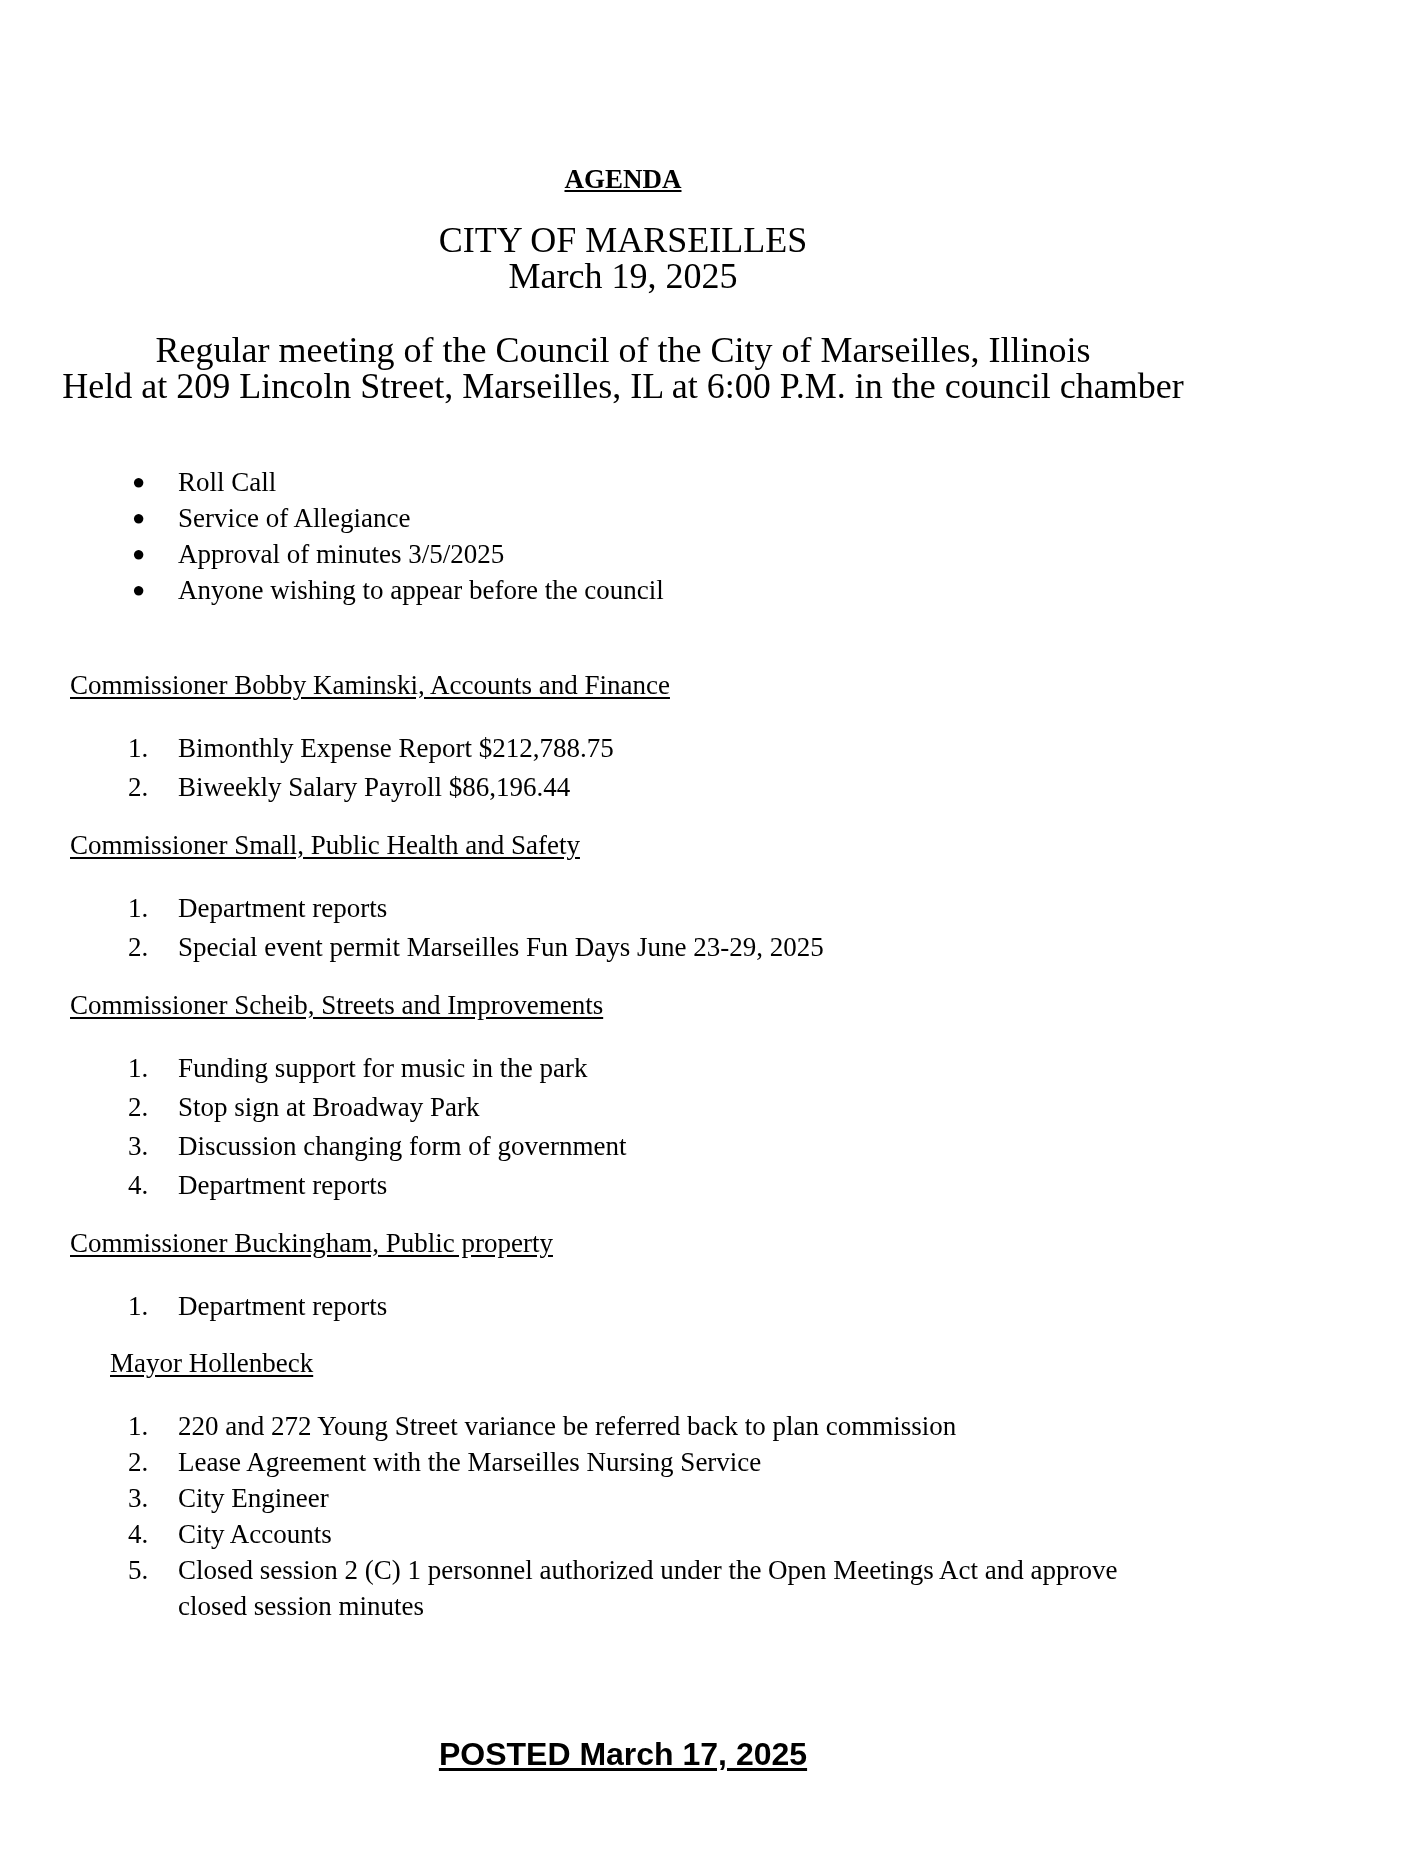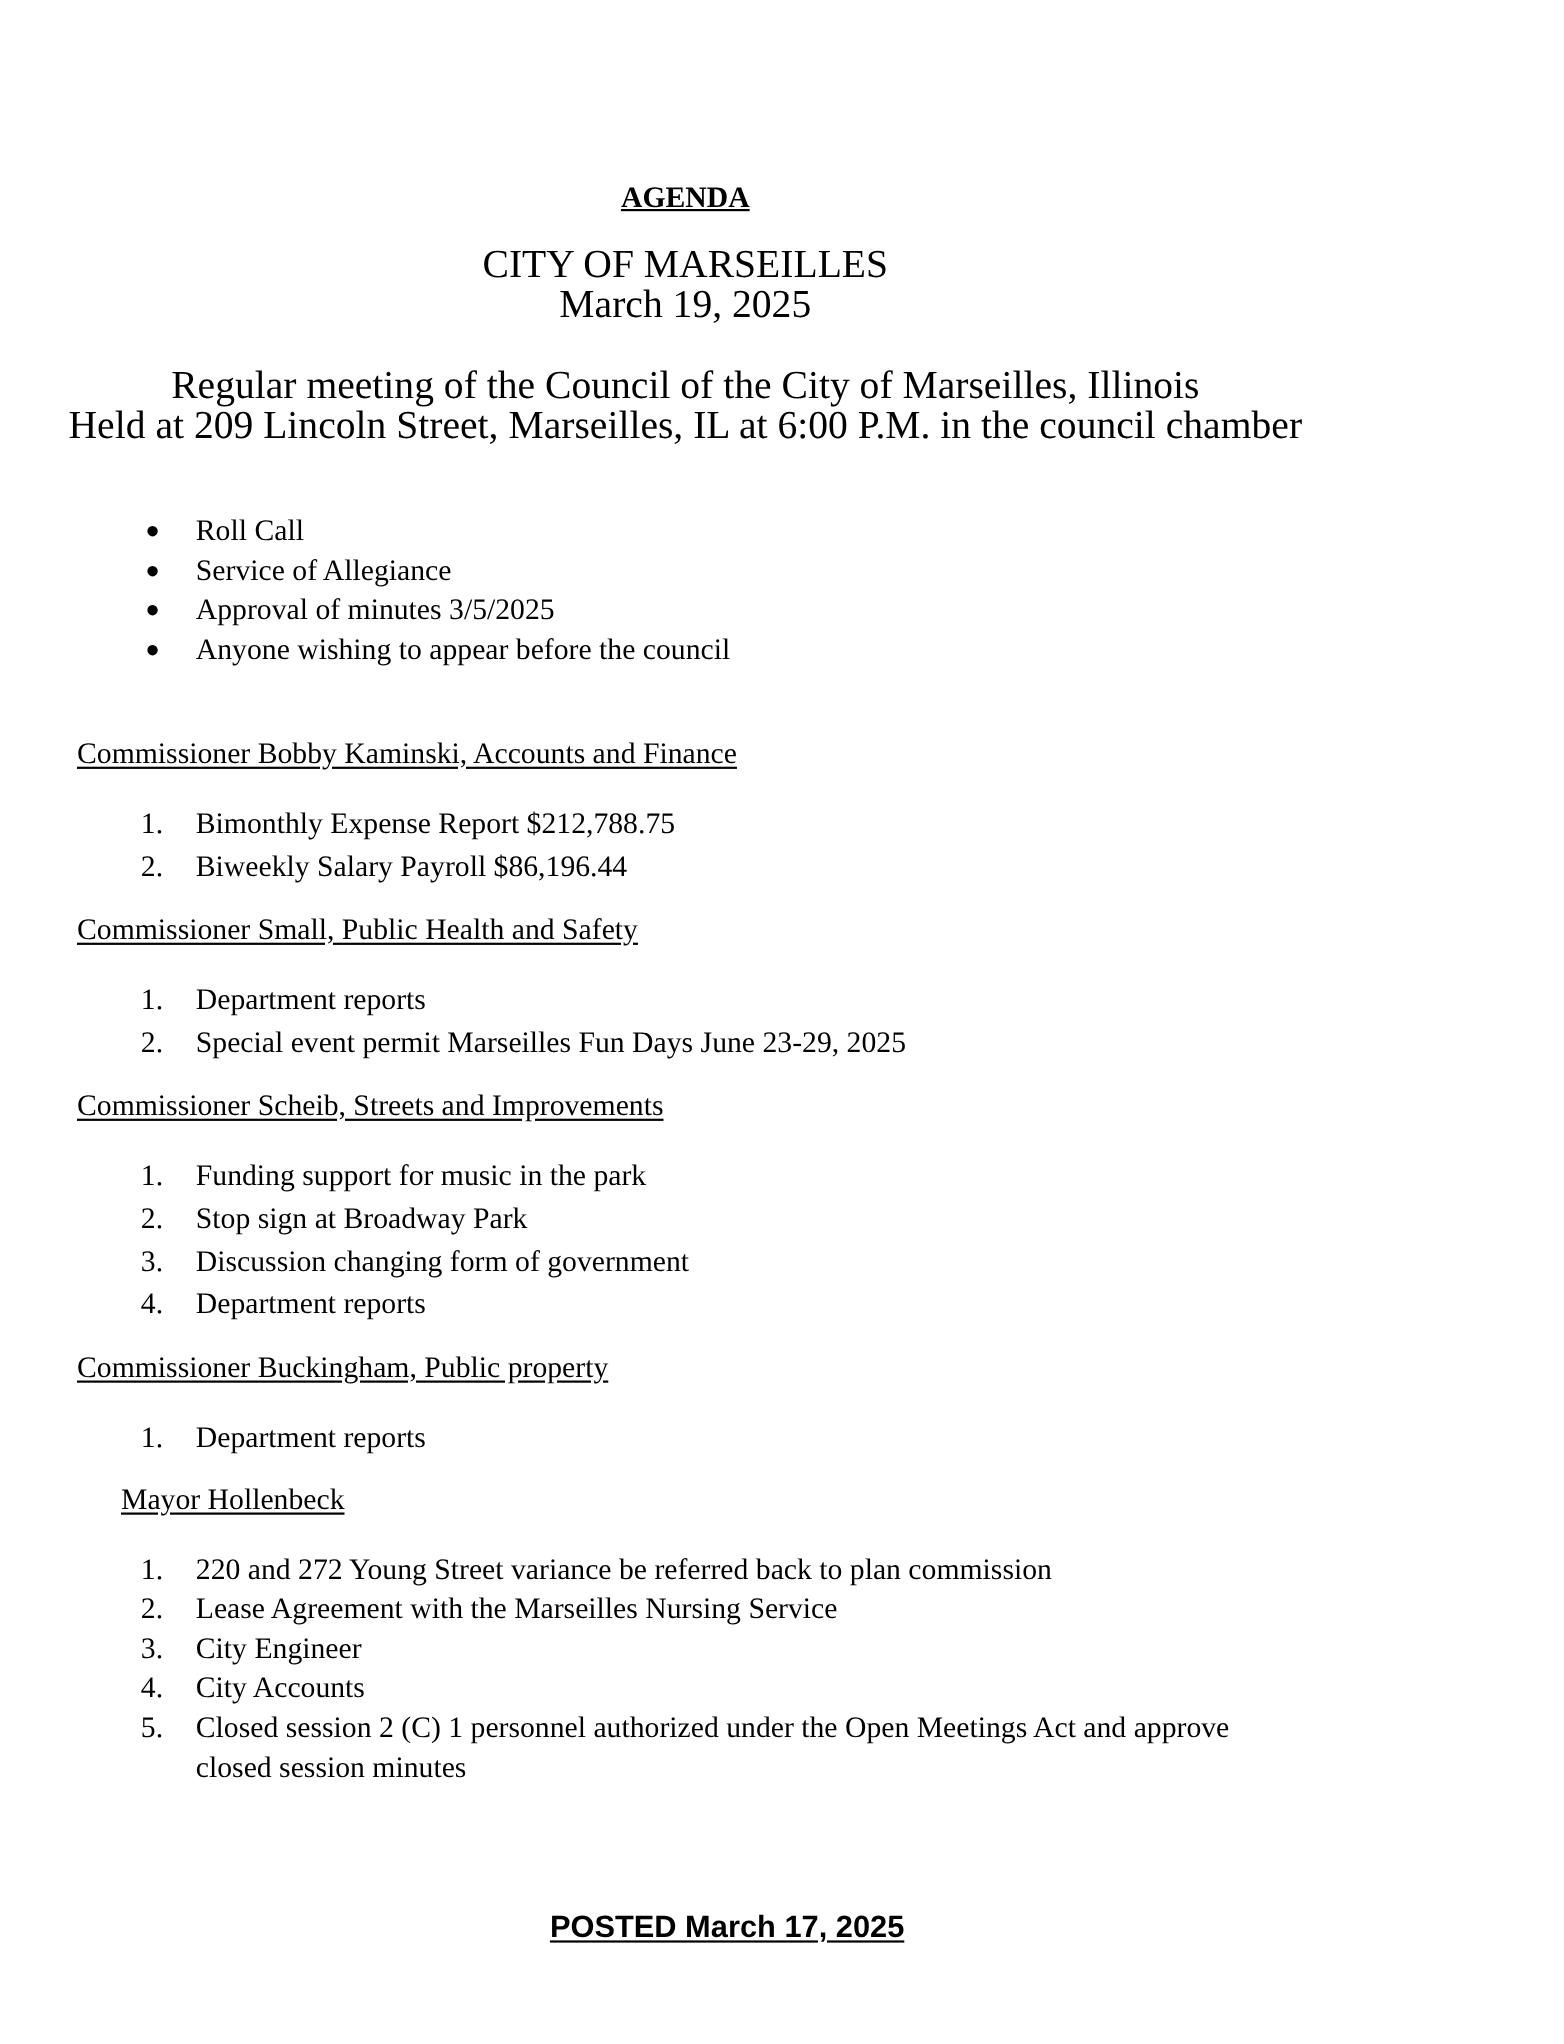--- a/index.html
+++ b/index.html
@@ -11,23 +11,22 @@
     .center { left: 0; width: 1246px; text-align: center; }
     .t27 { font-size: 36px; line-height: 36px; }
     .title { font-weight: bold; text-decoration: underline; font-size: 27px; }
     .hdr { left: 70px; font-size: 27px; text-decoration: underline; text-underline-offset: 3px; }
     .item { font-size: 27px; line-height: 36px; }
     .num { position: absolute; left: 128px; width: 34px; text-align: left; }
     .bullet { position: absolute; left: 132px; font-size: 22px; }
     .txt { position: absolute; left: 178px; }
     .posted {
       font-family: "Liberation Sans", "DejaVu Sans", sans-serif;
-      font-weight: bold; font-size: 28px; text-decoration: underline;
+      font-weight: bold; font-size: 32px; text-decoration: underline;
       text-underline-offset: 3px;
-      padding-left: 38px;
     }
   </style>
 </head>
 <body>
 
 <div>
   <div class="abs center title" style="top:164px;">AGENDA</div>
   <div class="abs center t27" style="top:222px;">CITY OF MARSEILLES</div>
   <div class="abs center t27" style="top:258px;">March 19, 2025</div>
   <div class="abs center t27" style="top:332px;">Regular meeting of the Council of the City of Marseilles, Illinois</div>

